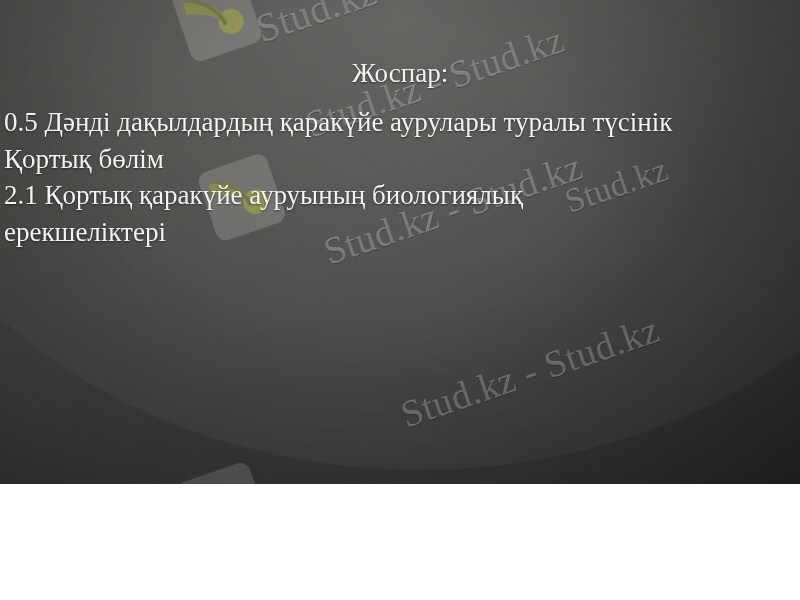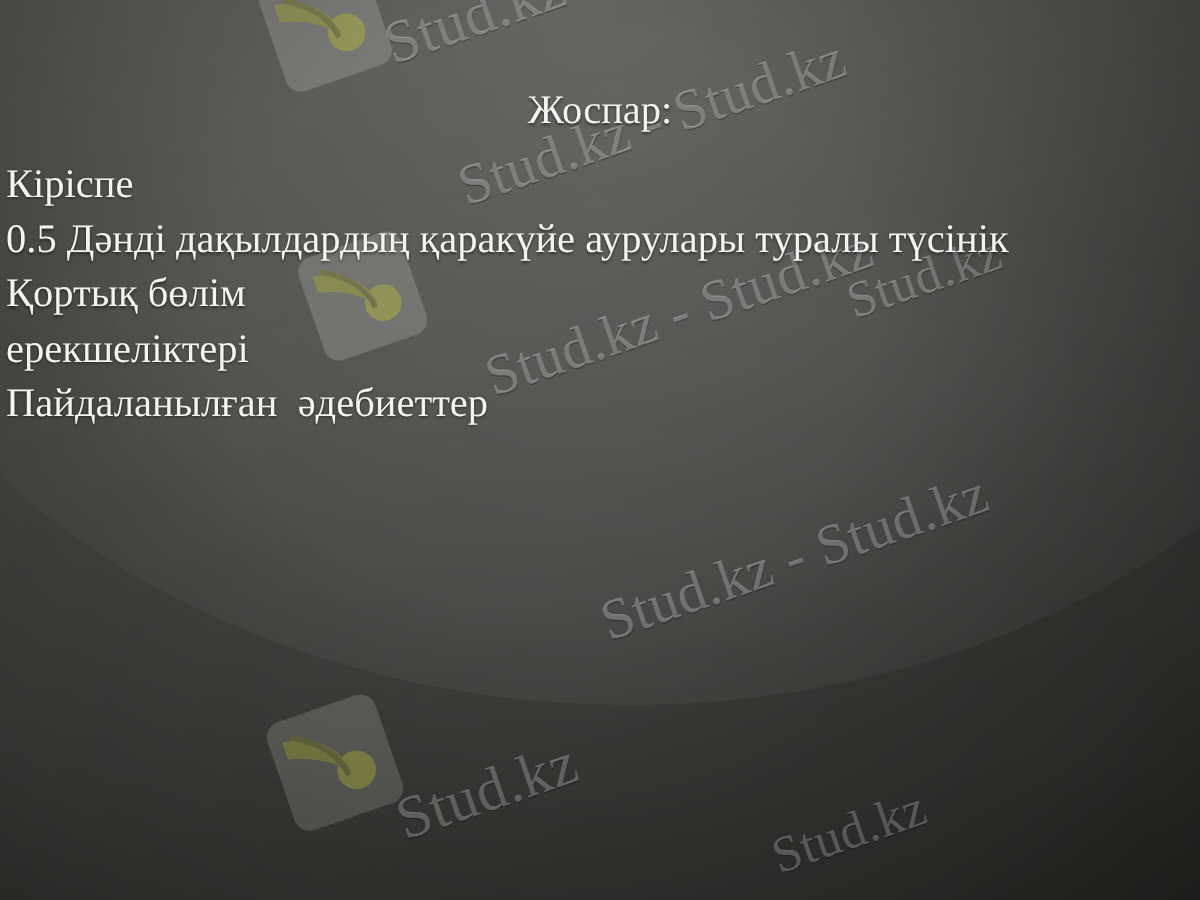--- a/index.html
+++ b/index.html
@@ -8,21 +8,21 @@
   }
   body {
     width: 800px;
     height: 600px;
     overflow: hidden;
     font-family: "Liberation Serif", serif;
   }
   .slide {
     position: relative;
     width: 800px;
-    height: 600px;
+    height: 484px;
     overflow: hidden;
     background: #3a3a38;
     background-image:
       radial-gradient(circle at 50% 0%, rgba(255,255,255,0.085) 0%, rgba(255,255,255,0.04) 38%, rgba(255,255,255,0.0) 62%),
       linear-gradient(160deg, #4a4a47 0%, #434340 28%, #393937 55%, #2f2f2d 78%, #272725 100%);
   }
   
   .sheen {
     position: absolute;
     left: -140px;
@@ -168,20 +168,19 @@
     <div class="wm" style="left:258px; top:525px; font-size:40px;">Stud.kz</div>
 
     <div class="wm" style="left:510px; top:555px; font-size:34px;">Stud.kz</div>
   </div>
 
   <div class="vignette"></div>
 
   <div class="content">
     <div class="slide-title">Жоспар:</div>
     <div class="body-list">
-      <div class="body-line">Кіріспе</div>
       <div class="body-line">0.5 Дәнді дақылдардың қаракүйе аурулары туралы түсінік</div>
       <div class="body-line">Қортық бөлім</div>
+      <div class="body-line">2.1 Қортық қаракүйе ауруының биологиялық</div>
       <div class="body-line indent-cont">ерекшеліктері</div>
-      <div class="body-line">Пайдаланылған  әдебиеттер</div>
     </div>
   </div>
 </div>
 
 </body></html>

